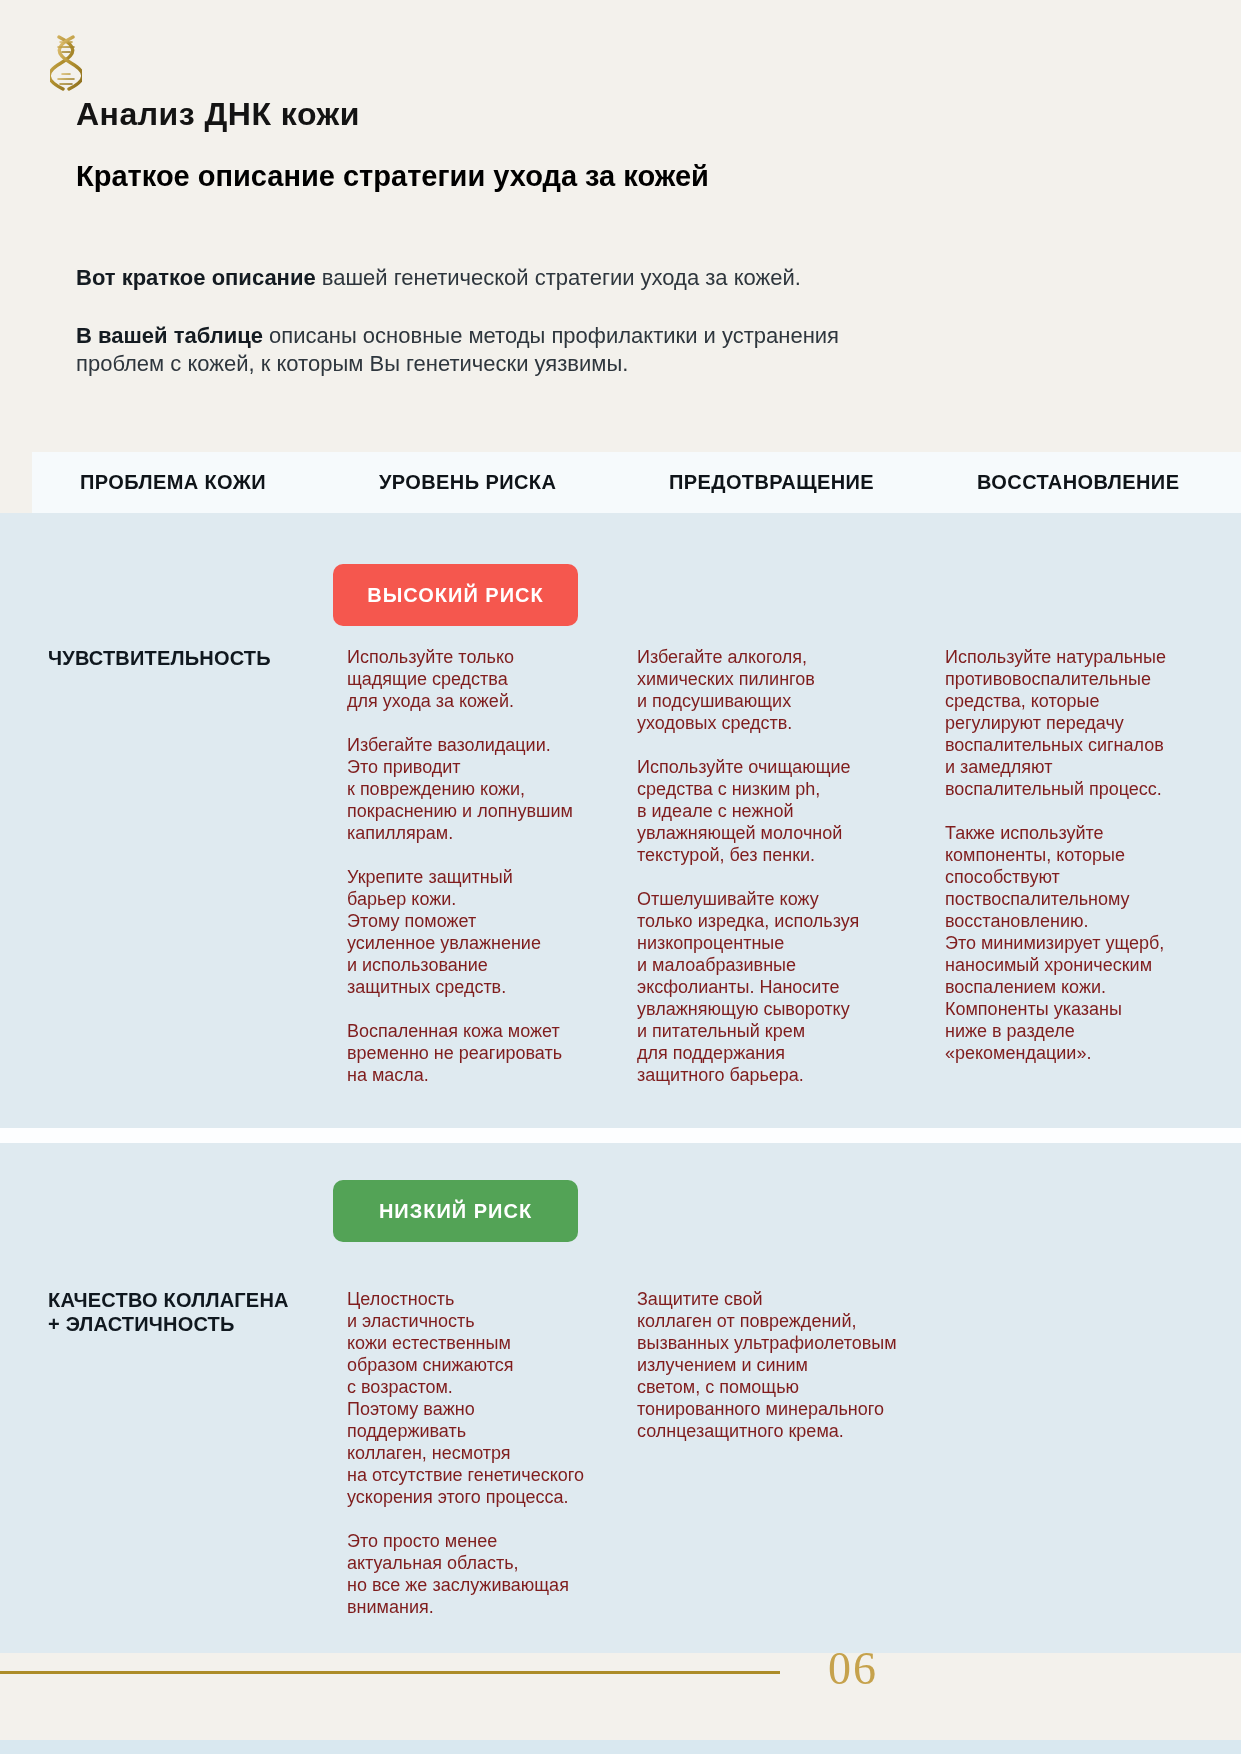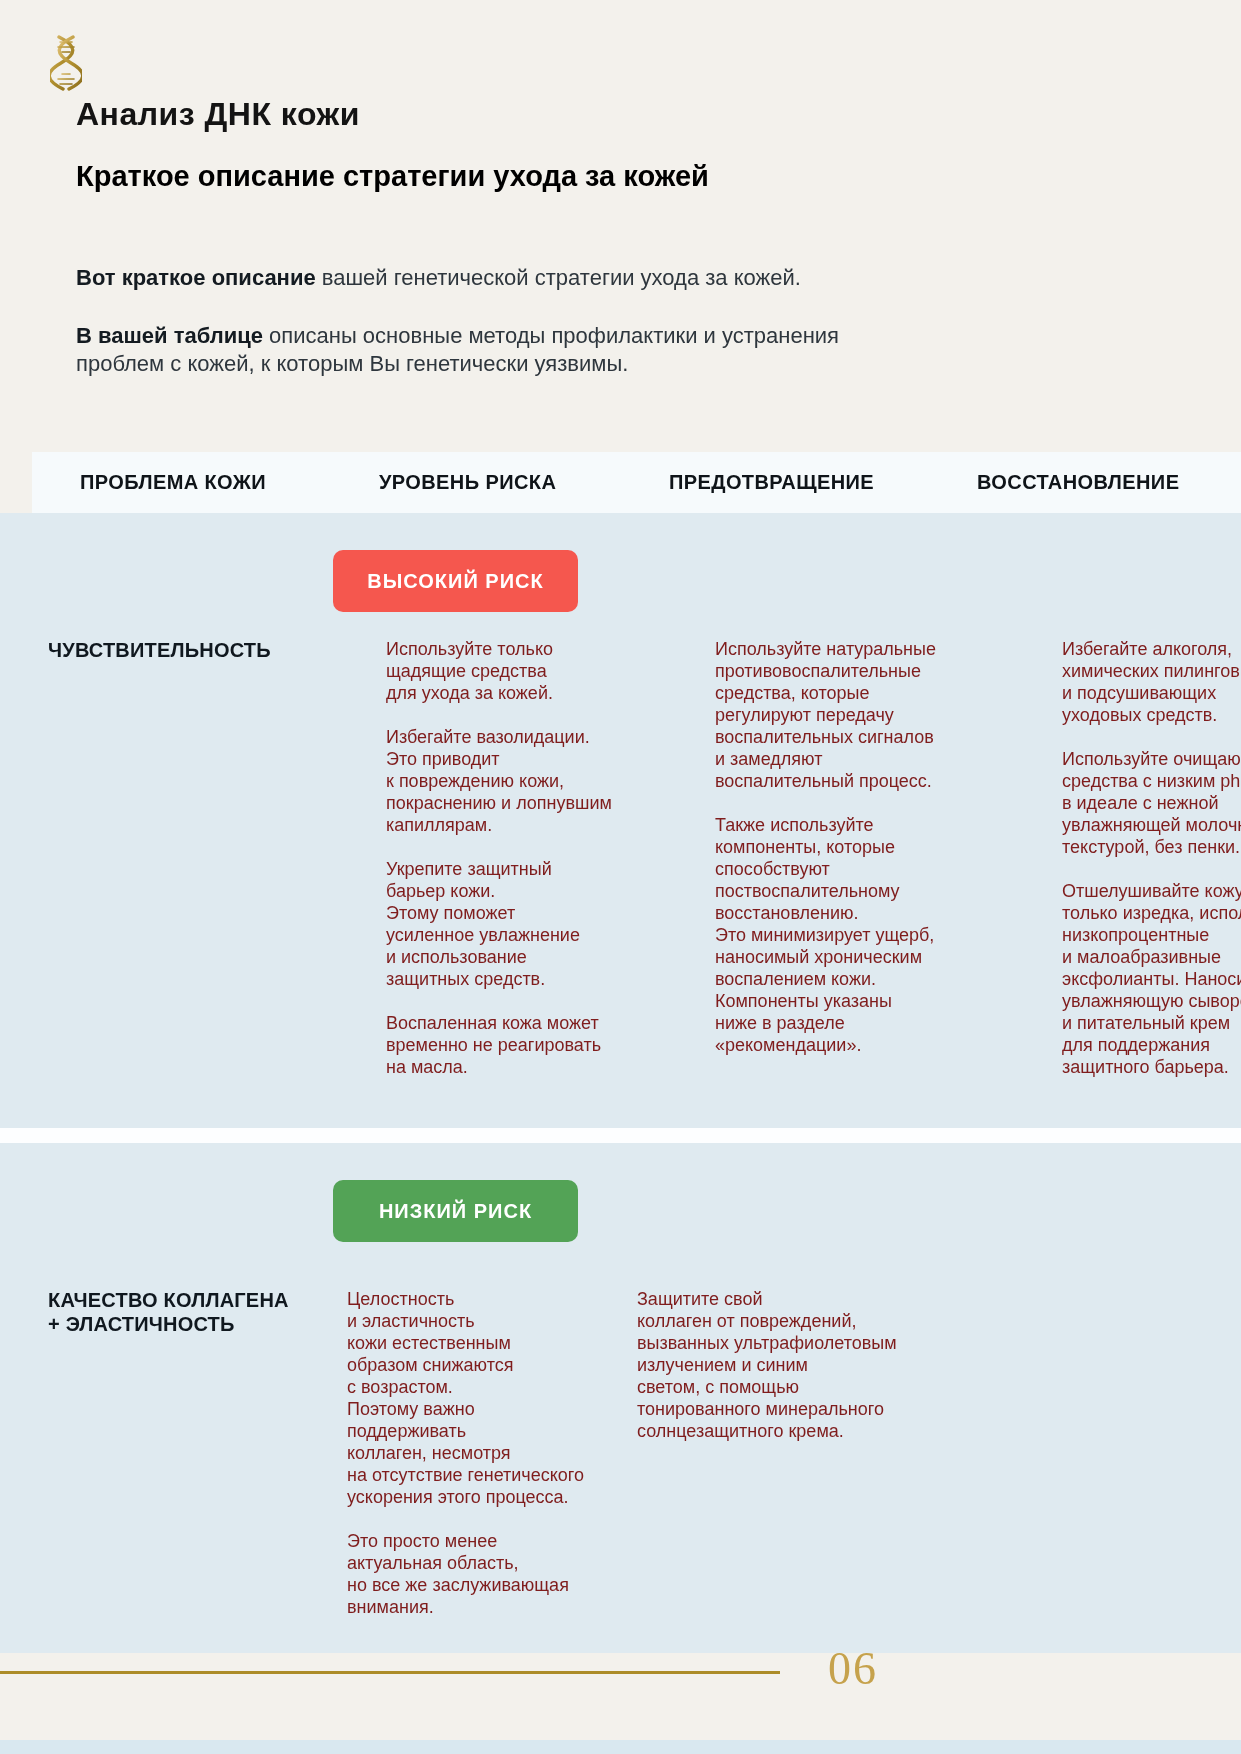--- a/index.html
+++ b/index.html
@@ -24,25 +24,25 @@
   .table-header .th{font-size:20px;font-weight:800;letter-spacing:0.4px;color:#0f1419;}
 
   .section{position:absolute;left:0;width:1241px;background:#dfeaf0;box-sizing:border-box;
            padding-left:48px;}
   .section.s1{top:513px;height:615px;}
   .section.s2{top:1143px;height:510px;}
 
   .badge{display:inline-flex;align-items:center;justify-content:center;width:245px;height:62px;
          margin-left:285px;border-radius:10px;color:#ffffff;font-size:20px;font-weight:800;
          letter-spacing:1px;}
-  .s1 .badge{margin-top:37px;}
+  .s1 .badge{margin-top:51px;}
   .s2 .badge{margin-top:37px;}
 
   .row-grid{display:grid;grid-template-columns:299px 290px 308px 252px;}
-  .s1 .row-grid{margin-top:26px;gap:39px;}
+  .s1 .row-grid{margin-top:20px;}
   .s2 .row-grid{margin-top:46px;}
 
   .problem{font-size:20px;font-weight:800;line-height:24px;color:#10181f;letter-spacing:0.2px;
            white-space:pre-line;padding-right:30px;}
   .cell{font-size:18px;line-height:22px;color:#7f1d1d;white-space:pre-line;padding-right:24px;}
 
   .white-gap{position:absolute;left:0;top:1128px;width:1241px;height:15px;background:#fdfeff;}
 
   .footer-line{position:absolute;left:0;top:1671px;width:780px;height:3px;background:#ac8c28;}
   .page-num{position:absolute;left:812px;top:1642px;font-family:"Liberation Serif", serif;
@@ -105,59 +105,59 @@
 Укрепите защитный
 барьер кожи.
 Этому поможет
 усиленное увлажнение
 и использование
 защитных средств.
 
 Воспаленная кожа может
 временно не реагировать
 на масла.</div>
-      <div class="cell">Используйте натуральные
-противовоспалительные
-средства, которые
-регулируют передачу
-воспалительных сигналов
-и замедляют
-воспалительный процесс.
-
-Также используйте
-компоненты, которые
-способствуют
-поствоспалительному
-восстановлению.
-Это минимизирует ущерб,
-наносимый хроническим
-воспалением кожи.
-Компоненты указаны
-ниже в разделе
-«рекомендации».</div>
       <div class="cell">Избегайте алкоголя,
 химических пилингов
 и подсушивающих
 уходовых средств.
 
 Используйте очищающие
 средства с низким ph,
 в идеале с нежной
 увлажняющей молочной
 текстурой, без пенки.
 
 Отшелушивайте кожу
 только изредка, используя
 низкопроцентные
 и малоабразивные
 эксфолианты. Наносите
 увлажняющую сыворотку
 и питательный крем
 для поддержания
 защитного барьера.</div>
+      <div class="cell">Используйте натуральные
+противовоспалительные
+средства, которые
+регулируют передачу
+воспалительных сигналов
+и замедляют
+воспалительный процесс.
+
+Также используйте
+компоненты, которые
+способствуют
+поствоспалительному
+восстановлению.
+Это минимизирует ущерб,
+наносимый хроническим
+воспалением кожи.
+Компоненты указаны
+ниже в разделе
+«рекомендации».</div>
     </div>
   </div>
 
   <div class="white-gap"></div>
 
   <div class="section s2">
     <span class="badge" style="background: rgb(83, 163, 86);">НИЗКИЙ РИСК</span>
     <div class="row-grid">
       <div class="problem">КАЧЕСТВО КОЛЛАГЕНА
 + ЭЛАСТИЧНОСТЬ</div>

